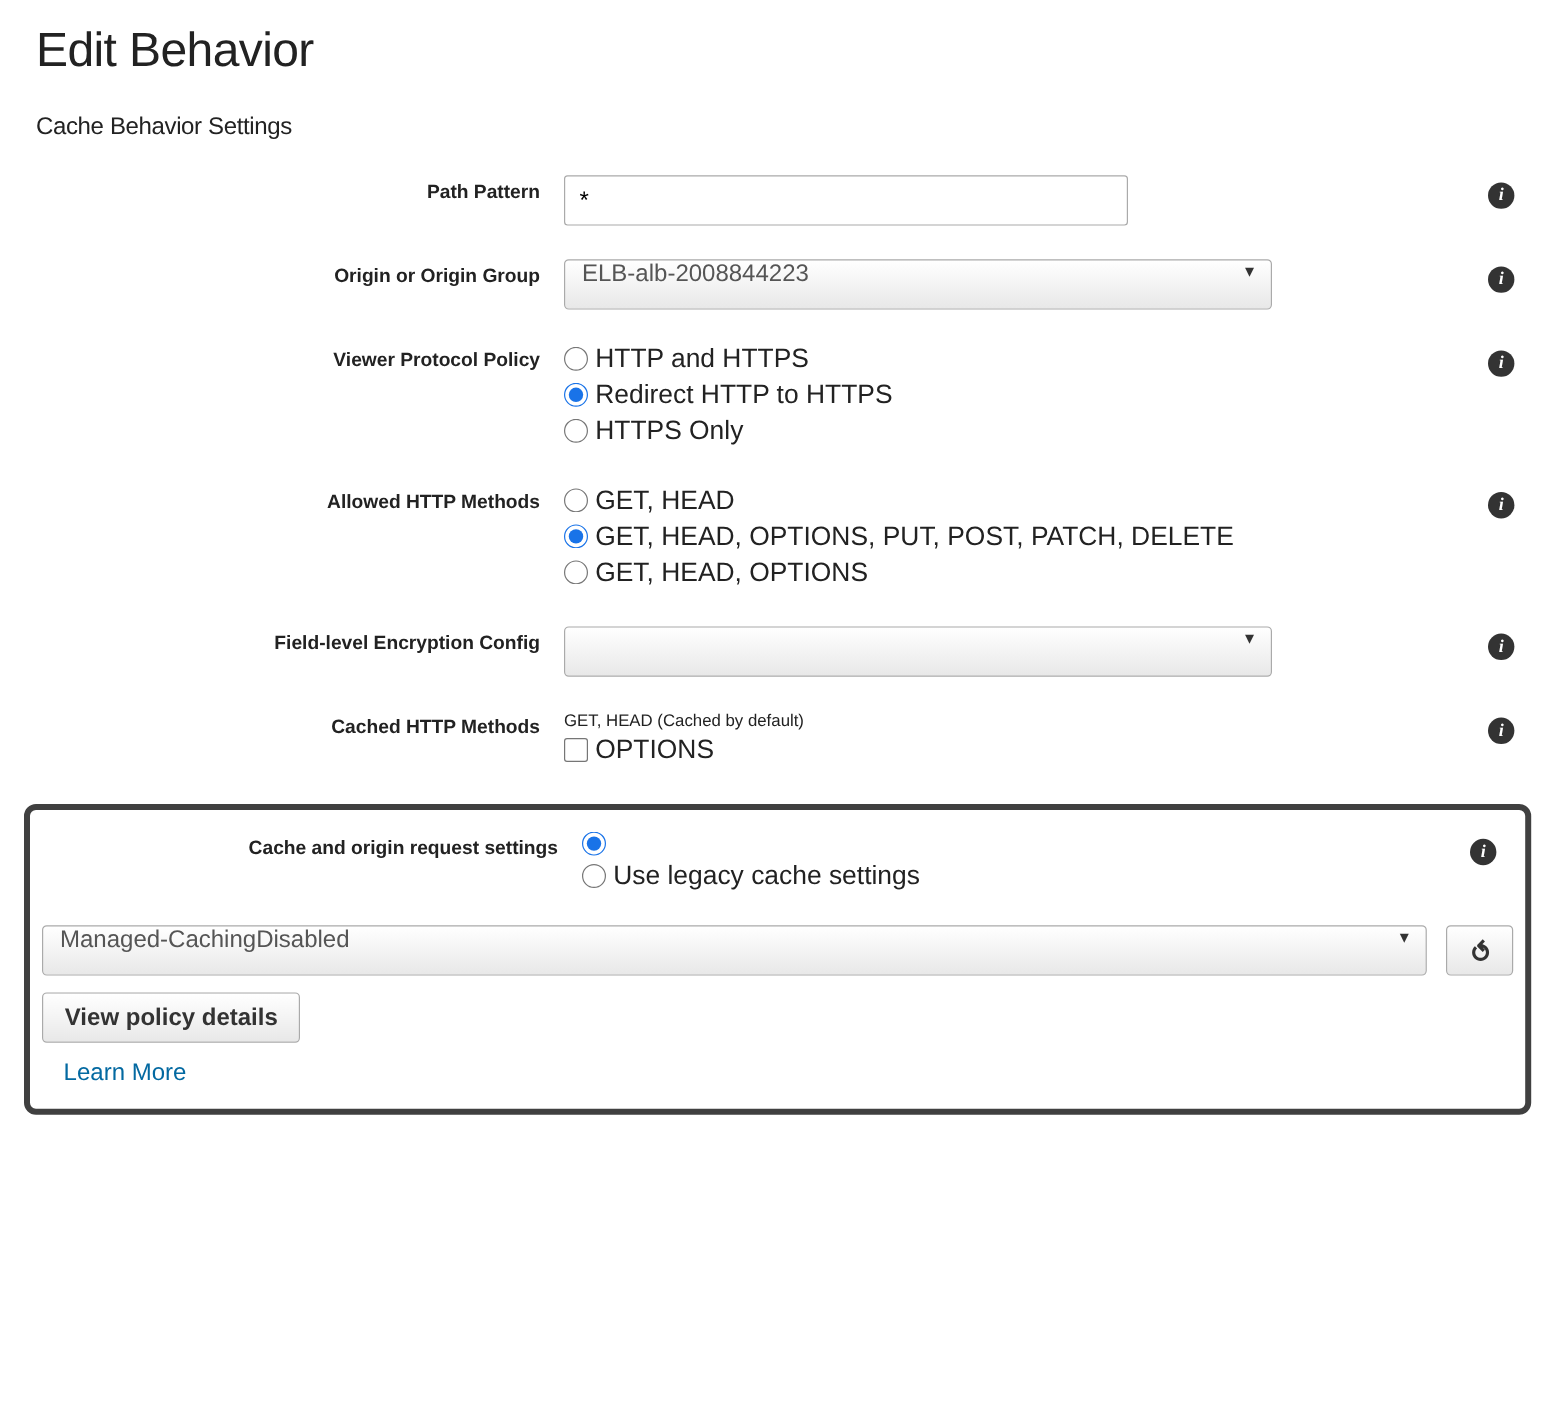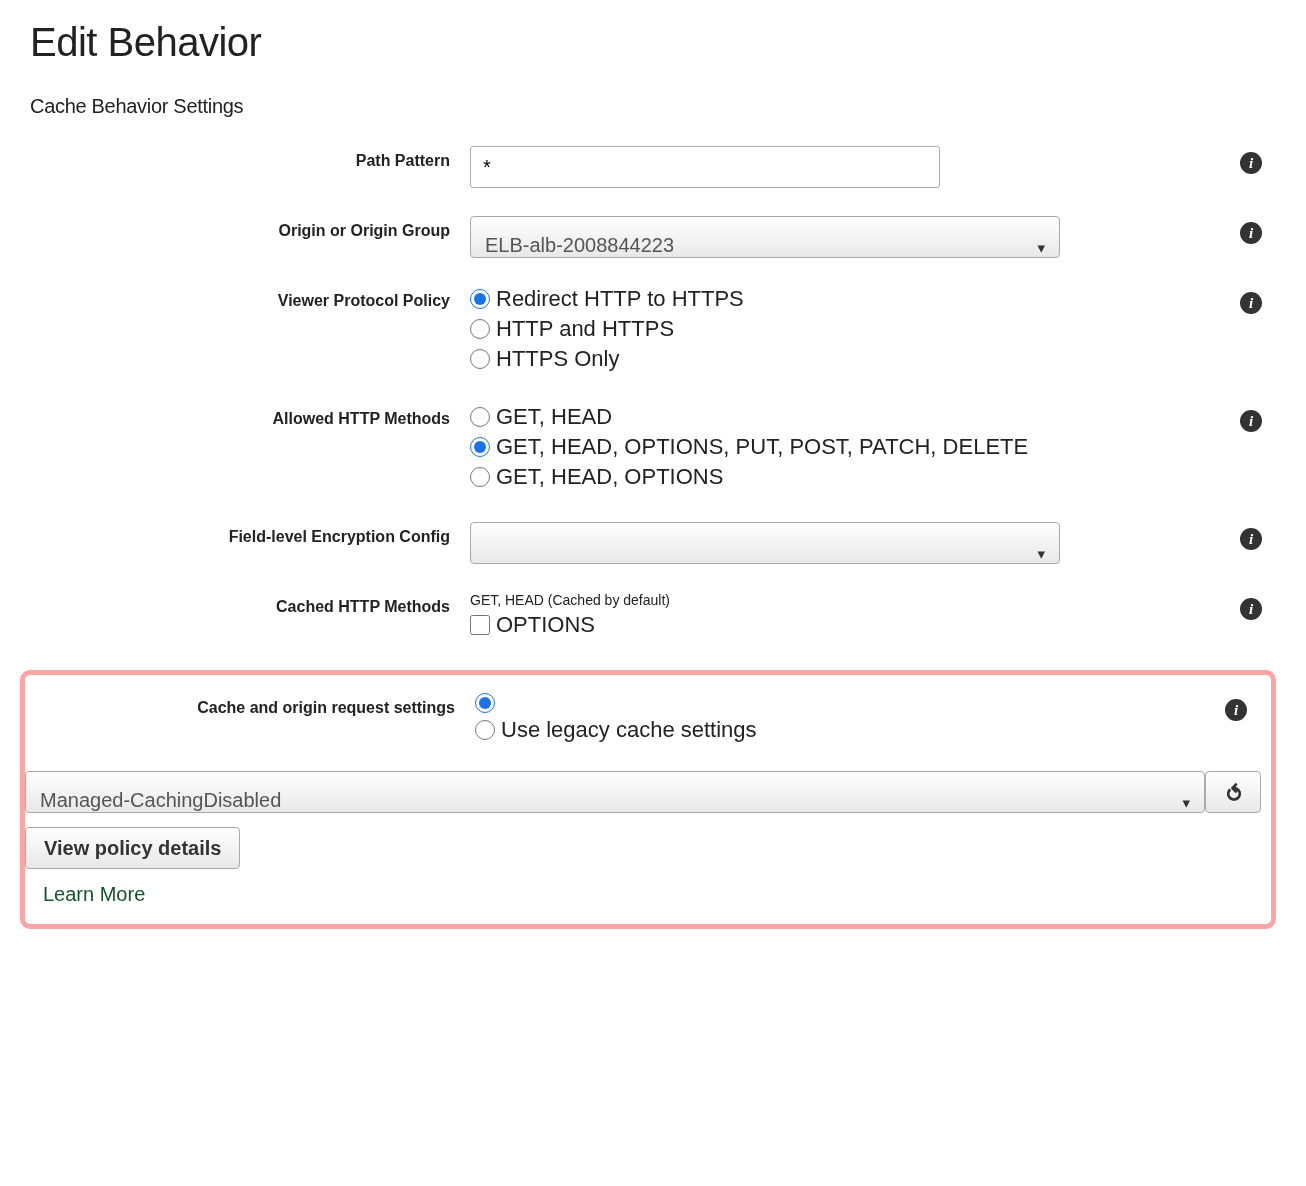--- a/index.html
+++ b/index.html
@@ -74,21 +74,21 @@
     padding: 0 12px;
     font-size: 20px;
   }
   .select-like {
     width: 590px;
     height: 42px;
     border: 1px solid #aaa;
     border-radius: 4px;
     background: linear-gradient(#fff, #e8e8e8);
     display: flex;
-    align-items: flex-end;
+    align-items: flex-start;
     padding: 0 14px;
     font-size: 20px;
     color: #555;
     justify-content: space-between;
     cursor: pointer;
   }
   .select-chevron {
     font-size: 15px;
     color: #333;
   }
@@ -100,23 +100,23 @@
     margin-bottom: 4px;
     cursor: pointer;
   }
   input[type="radio"], input[type="checkbox"] {
     width: 20px;
     height: 20px;
     margin: 0;
     accent-color: #1973e8;
   }
   .highlight-box {
-    border: 5px solid #fca5a5;
+    border: 5px solid #404040;
     border-radius: 10px;
-    padding: 18px 10px 18px 0;
+    padding: 18px 10px 18px 10px;
     margin-left: -10px;
   }
   .highlight-box .label-col {
     width: 450px;
   }
   .btn {
     height: 42px;
     border: 1px solid #aaa;
     border-radius: 4px;
     background: linear-gradient(#fff, #e8e8e8);
@@ -133,21 +133,21 @@
     justify-content: center;
     padding: 0;
   }
   .refresh-glyph {
     display:inline-block;
     transform: rotate(90deg) scaleX(-1);
     font-size: 22px;
     line-height:1;
   }
   .link {
-    color: #14532d;
+    color: #0369a1;
     font-size: 20px;
     text-decoration: none;
     cursor: pointer;
     display:inline-block;
     margin-top: 14px;
     margin-left: 18px;
   }
   .stack-gap > * + * { margin-top: 14px; }
 </style>
 </head>
@@ -181,26 +181,26 @@
         <span class="info-icon">i</span>
       </div>
   </div>
 </div>
 
 <div class="form-row">
   <div class="label-col">Viewer Protocol Policy</div>
   <div class="control-col">
     <div class="control-inner radio-group">
       <label>
+          <input type="radio" name="vpp" style="">
+          <span>HTTP and HTTPS</span>
+        </label>
+      <label>
           <input type="radio" name="vpp" checked="" style="">
           <span>Redirect HTTP to HTTPS</span>
-        </label>
-      <label>
-          <input type="radio" name="vpp" style="">
-          <span>HTTP and HTTPS</span>
         </label>
       <label>
           <input type="radio" name="vpp" style="">
           <span>HTTPS Only</span>
         </label>
     </div>
     <div class="info-col">
         <span class="info-icon">i</span>
       </div>
   </div>
@@ -276,21 +276,21 @@
       </div>
       <div class="info-col">
           <span class="info-icon">i</span>
         </div>
     </div>
   </div>
 
   <div class="form-row" style="margin-bottom:0;">
     <div class="control-col">
       <div class="control-inner stack-gap">
-        <div style="display:flex;align-items:center;">
+        <div style="display:flex;gap:16px;align-items:center;">
           <div class="select-like" style="flex:1;">
             <span>Managed-CachingDisabled</span>
             <span class="select-chevron">▾</span>
           </div>
           <button class="btn icon-btn">
             <span class="refresh-glyph">⟳</span>
           </button>
         </div>
         <div>
           <button class="btn">View policy details</button>

